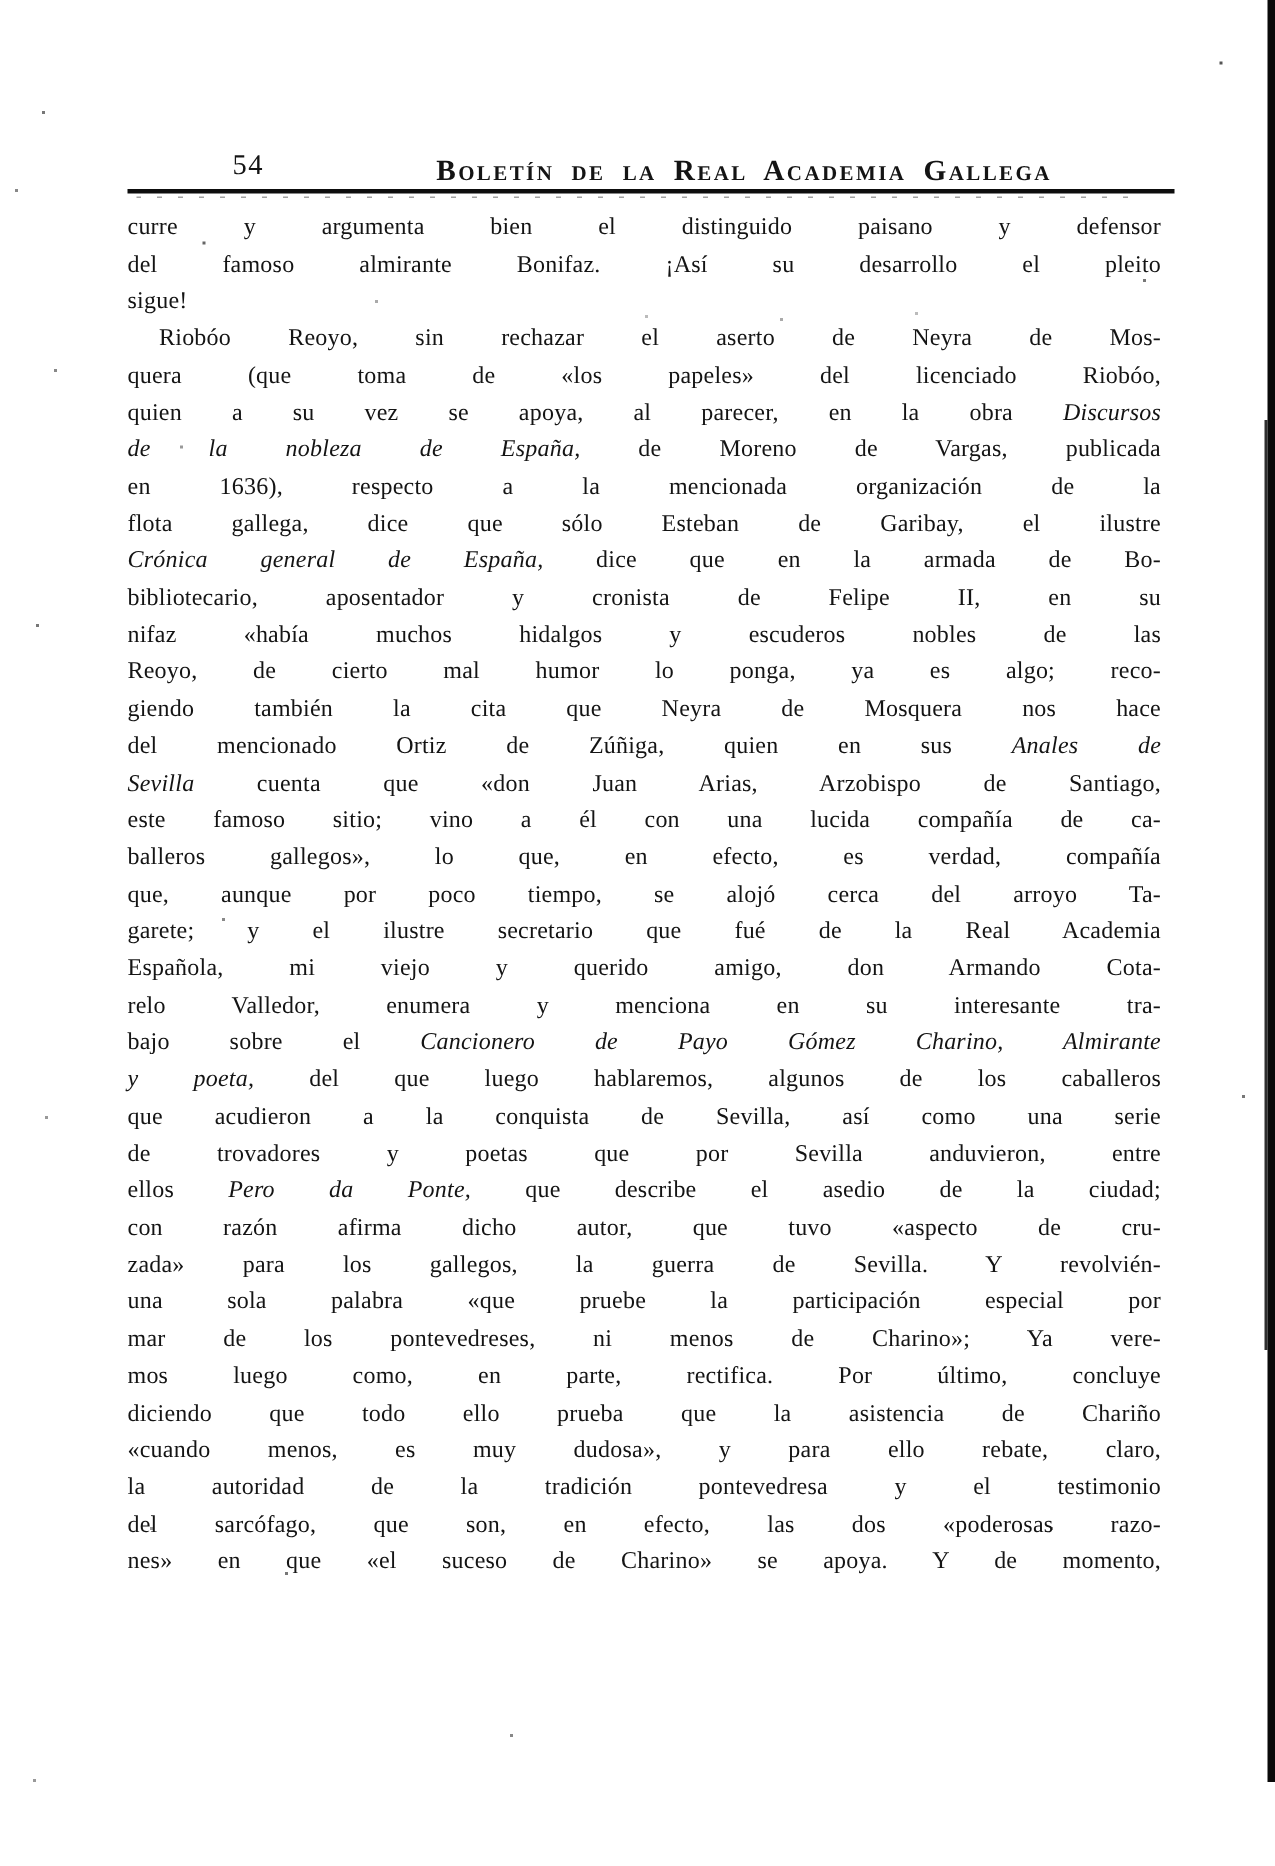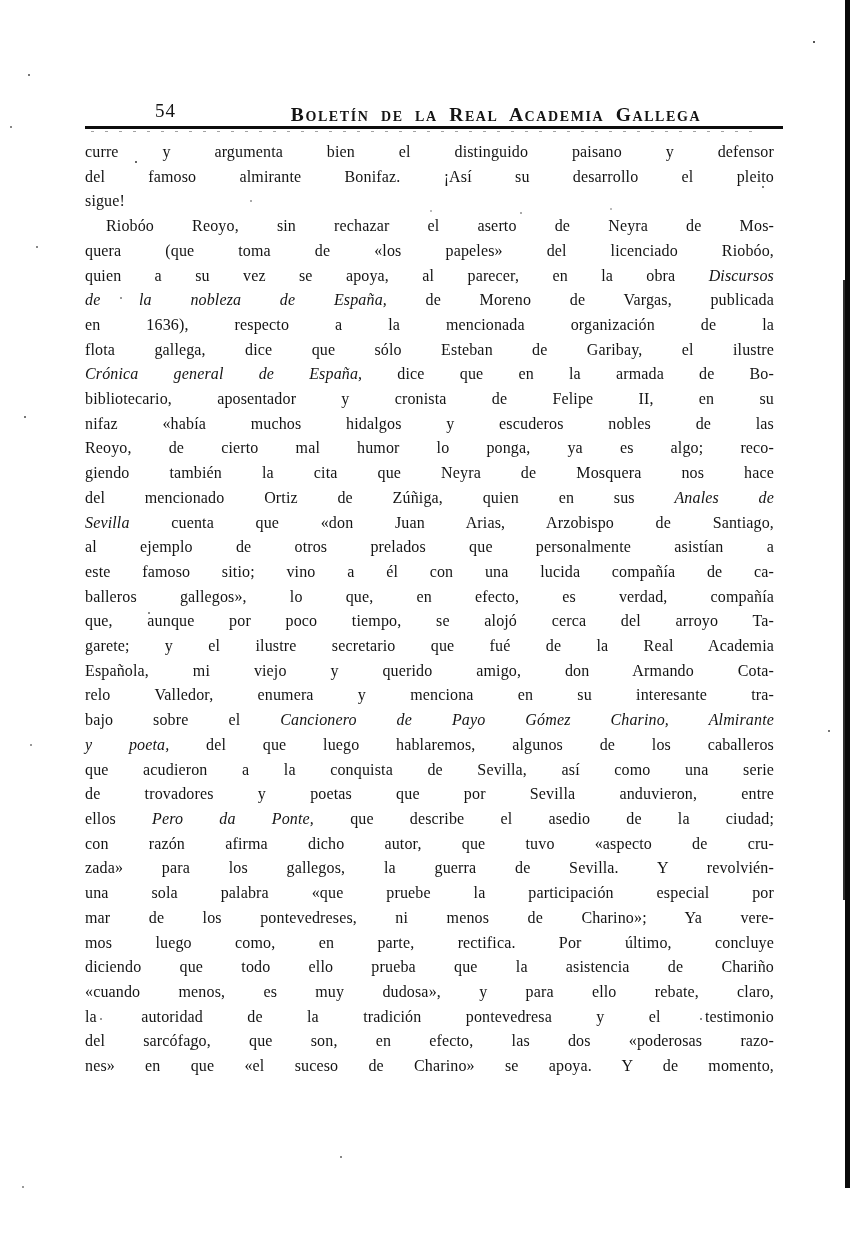--- a/index.html
+++ b/index.html
@@ -96,21 +96,20 @@
         <div class="line"><span class="it">de la nobleza de España,</span><span> de Moreno de Vargas, publicada</span></div>
         <div class="line"><span>en 1636), respecto a la mencionada organización de la</span></div>
         <div class="line"><span>flota gallega, dice que sólo Esteban de Garibay, el ilustre</span></div>
         <div class="line"><span class="it">Crónica general de España,</span><span> dice que en la armada de Bo-</span></div>
         <div class="line"><span>bibliotecario, aposentador y cronista de Felipe II, en su</span></div>
         <div class="line"><span>nifaz «había muchos hidalgos y escuderos nobles de las</span></div>
         <div class="line"><span>Reoyo, de cierto mal humor lo ponga, ya es algo; reco-</span></div>
         <div class="line"><span>giendo también la cita que Neyra de Mosquera nos hace</span></div>
         <div class="line"><span>del mencionado Ortiz de Zúñiga, quien en sus </span><span class="it">Anales de</span></div>
         <div class="line"><span class="it">Sevilla</span><span> cuenta que «don Juan Arias, Arzobispo de Santiago,</span></div>
-        <div class="line"><span>al ejemplo de otros prelados que personalmente asistían a</span></div>
         <div class="line"><span>este famoso sitio; vino a él con una lucida compañía de ca-</span></div>
         <div class="line"><span>balleros gallegos», lo que, en efecto, es verdad, compañía</span></div>
         <div class="line"><span>que, aunque por poco tiempo, se alojó cerca del arroyo Ta-</span></div>
         <div class="line"><span>garete; y el ilustre secretario que fué de la Real Academia</span></div>
         <div class="line"><span>Española, mi viejo y querido amigo, don Armando Cota-</span></div>
         <div class="line"><span>relo Valledor, enumera y menciona en su interesante tra-</span></div>
         <div class="line"><span>bajo sobre el </span><span class="it">Cancionero de Payo Gómez Charino, Almirante</span></div>
         <div class="line"><span class="it">y poeta,</span><span> del que luego hablaremos, algunos de los caballeros</span></div>
         <div class="line"><span>que acudieron a la conquista de Sevilla, así como una serie</span></div>
         <div class="line"><span>de trovadores y poetas que por Sevilla anduvieron, entre</span></div>

